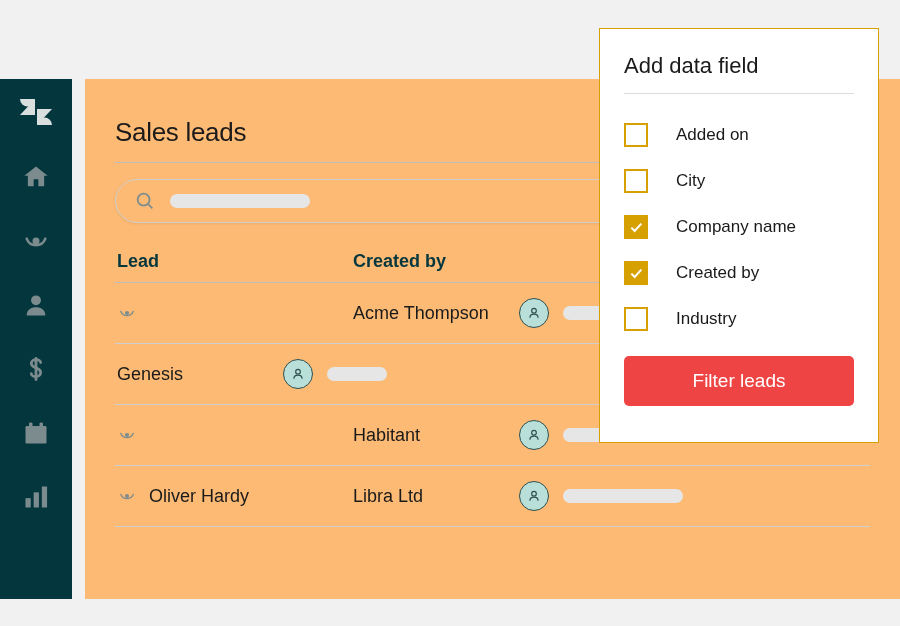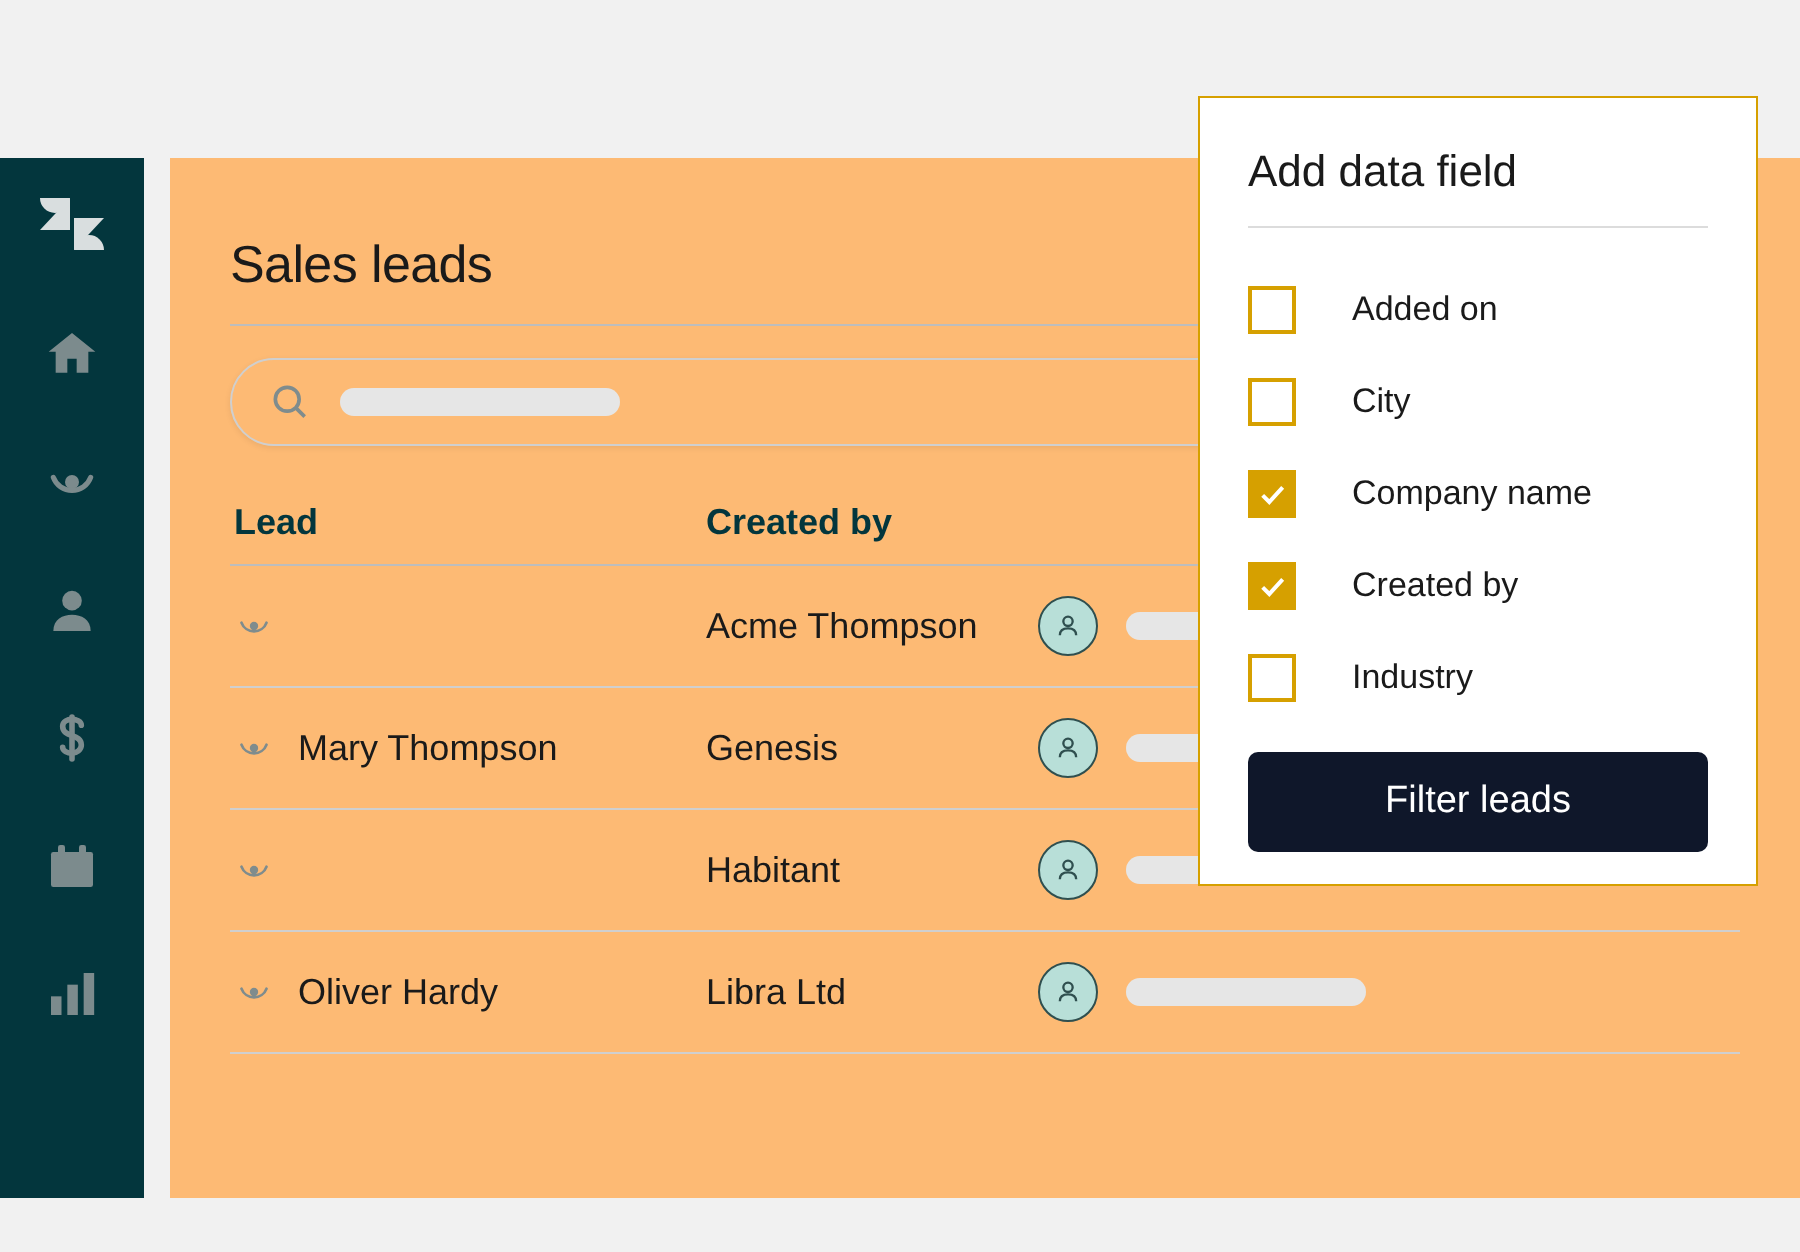--- a/index.html
+++ b/index.html
@@ -53,36 +53,36 @@
   .avatar {
     width:30px; height:30px; border-radius:50%; border:1px solid #2f4f4f;
     background:#b8dfd8; display:flex; align-items:center; justify-content:center;
   }
   .avatar svg{ width:14px; height:14px; stroke:#2f4f4f; fill:none; stroke-width:2;}
   .name-ph { height:14px; background:#e6e6e6; border-radius:7px; }
 
   
   .popover {
     position:absolute; left:599px; top:28px; width:280px;
-    background:#ffffff; border:1.5px solid #d6a000; padding:24px 24px 16px 24px;margin-top:20px;
+    background:#ffffff; border:1.5px solid #d6a000; padding:24px 24px 36px 24px;
   }
   .pop-title { font-size:22px; font-weight:400; color:#1a1a1a; margin-bottom:14px;}
   .pop-divider { height:1px; background:#dcdcdc; margin-bottom:18px;}
   .opt { display:flex; align-items:center; gap:28px; height:46px; cursor:pointer;}
   .cb {
     width:24px; height:24px; border:2px solid #d6a000; background:#fff;
     display:flex; align-items:center;justify-content:center; flex:0 0 24px;
   }
   .cb.checked { background:#d6a000; }
   .cb svg { width:16px; height:16px; stroke:#fff; stroke-width:3; fill:none; display:none;}
   .cb.checked svg{ display:block;}
   .opt-label { font-size:17px; color:#1a1a1a;}
   .filter-btn {
     margin-top:14px; width:100%; height:50px; border:none; border-radius:5px;
-    background:#0f172a; color:#fff; font-size:19px; font-weight:400; cursor:pointer;
+    background:#ef4444; color:#fff; font-size:19px; font-weight:400; cursor:pointer;
   }
 </style>
 </head>
 <body>
 
 <div class="stage">
 
   <nav class="sidebar">
     <div class="icon logo-icon" style="color:#d9dedf;">
       <svg viewBox="0 0 32 26">
@@ -167,27 +167,20 @@
               <div class="avatar">
                 <svg viewBox="0 0 24 24">
                   <circle cx="12" cy="8" r="4"></circle>
                   <path d="M5 20 C5 15 9 14 12 14 C15 14 19 15 19 20"></path>
                 </svg>
               </div>
               <div class="name-ph" style="width:60px"></div>
             </div>
           </div>
           <div class="row">
-            <div class="lead-cell">
-              <span class="lead-icon"><svg viewBox="0 0 24 24" fill="none" stroke="#7f8c8d" stroke-width="1.6">
-                  <circle cx="12" cy="12" r="2.5" fill="#7f8c8d" stroke="none"></circle>
-                  <path d="M4.5 10 A8 8 0 0 0 19.5 10" stroke-linecap="round"></path>
-                </svg></span>
-              <span>Mary Thompson</span>
-            </div>
             <div class="company-cell">Genesis</div>
             <div class="created-cell">
               <div class="avatar">
                 <svg viewBox="0 0 24 24">
                   <circle cx="12" cy="8" r="4"></circle>
                   <path d="M5 20 C5 15 9 14 12 14 C15 14 19 15 19 20"></path>
                 </svg>
               </div>
               <div class="name-ph" style="width:60px"></div>
             </div>

